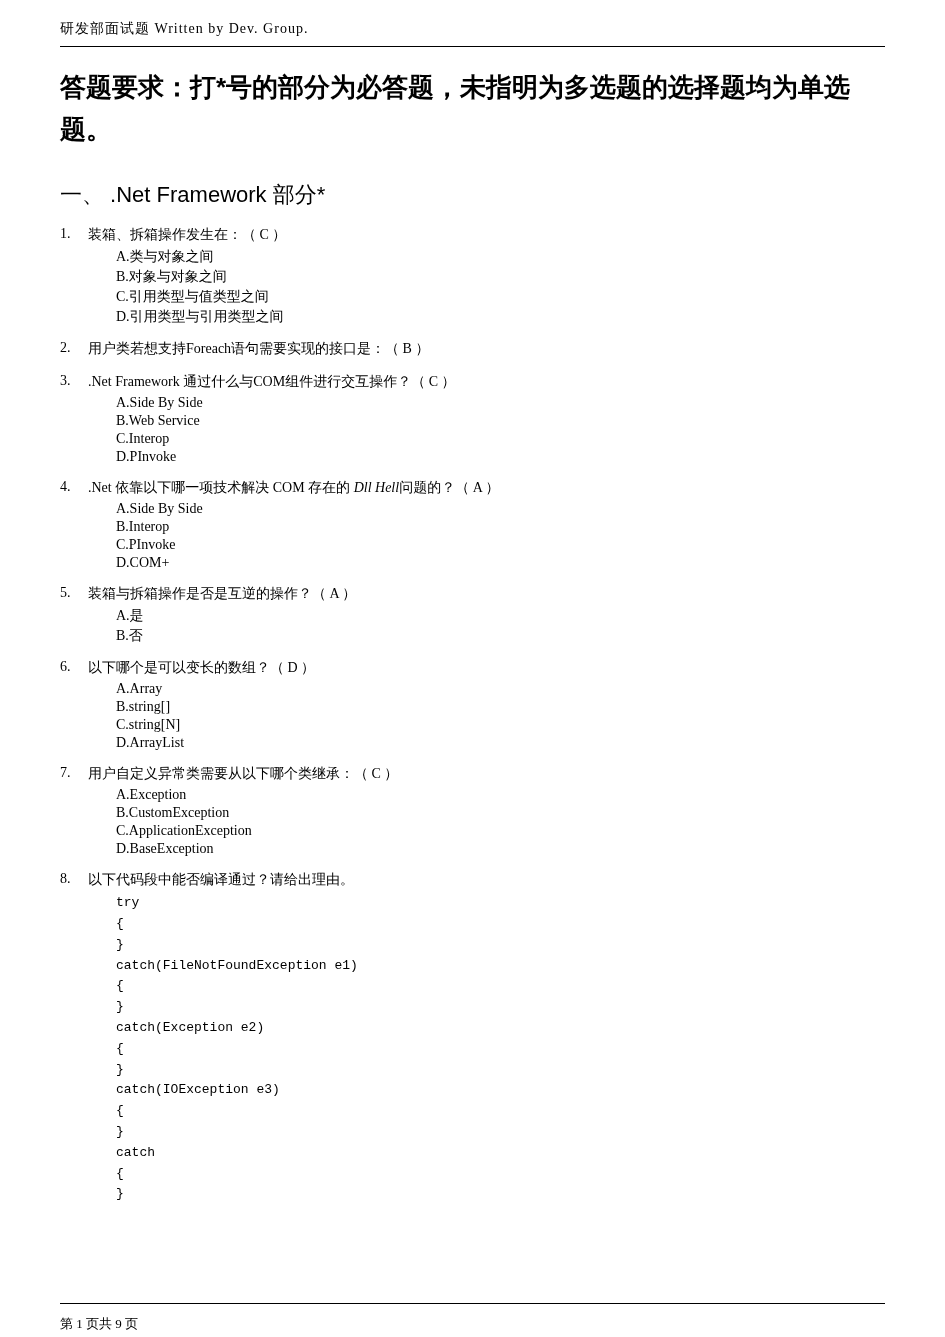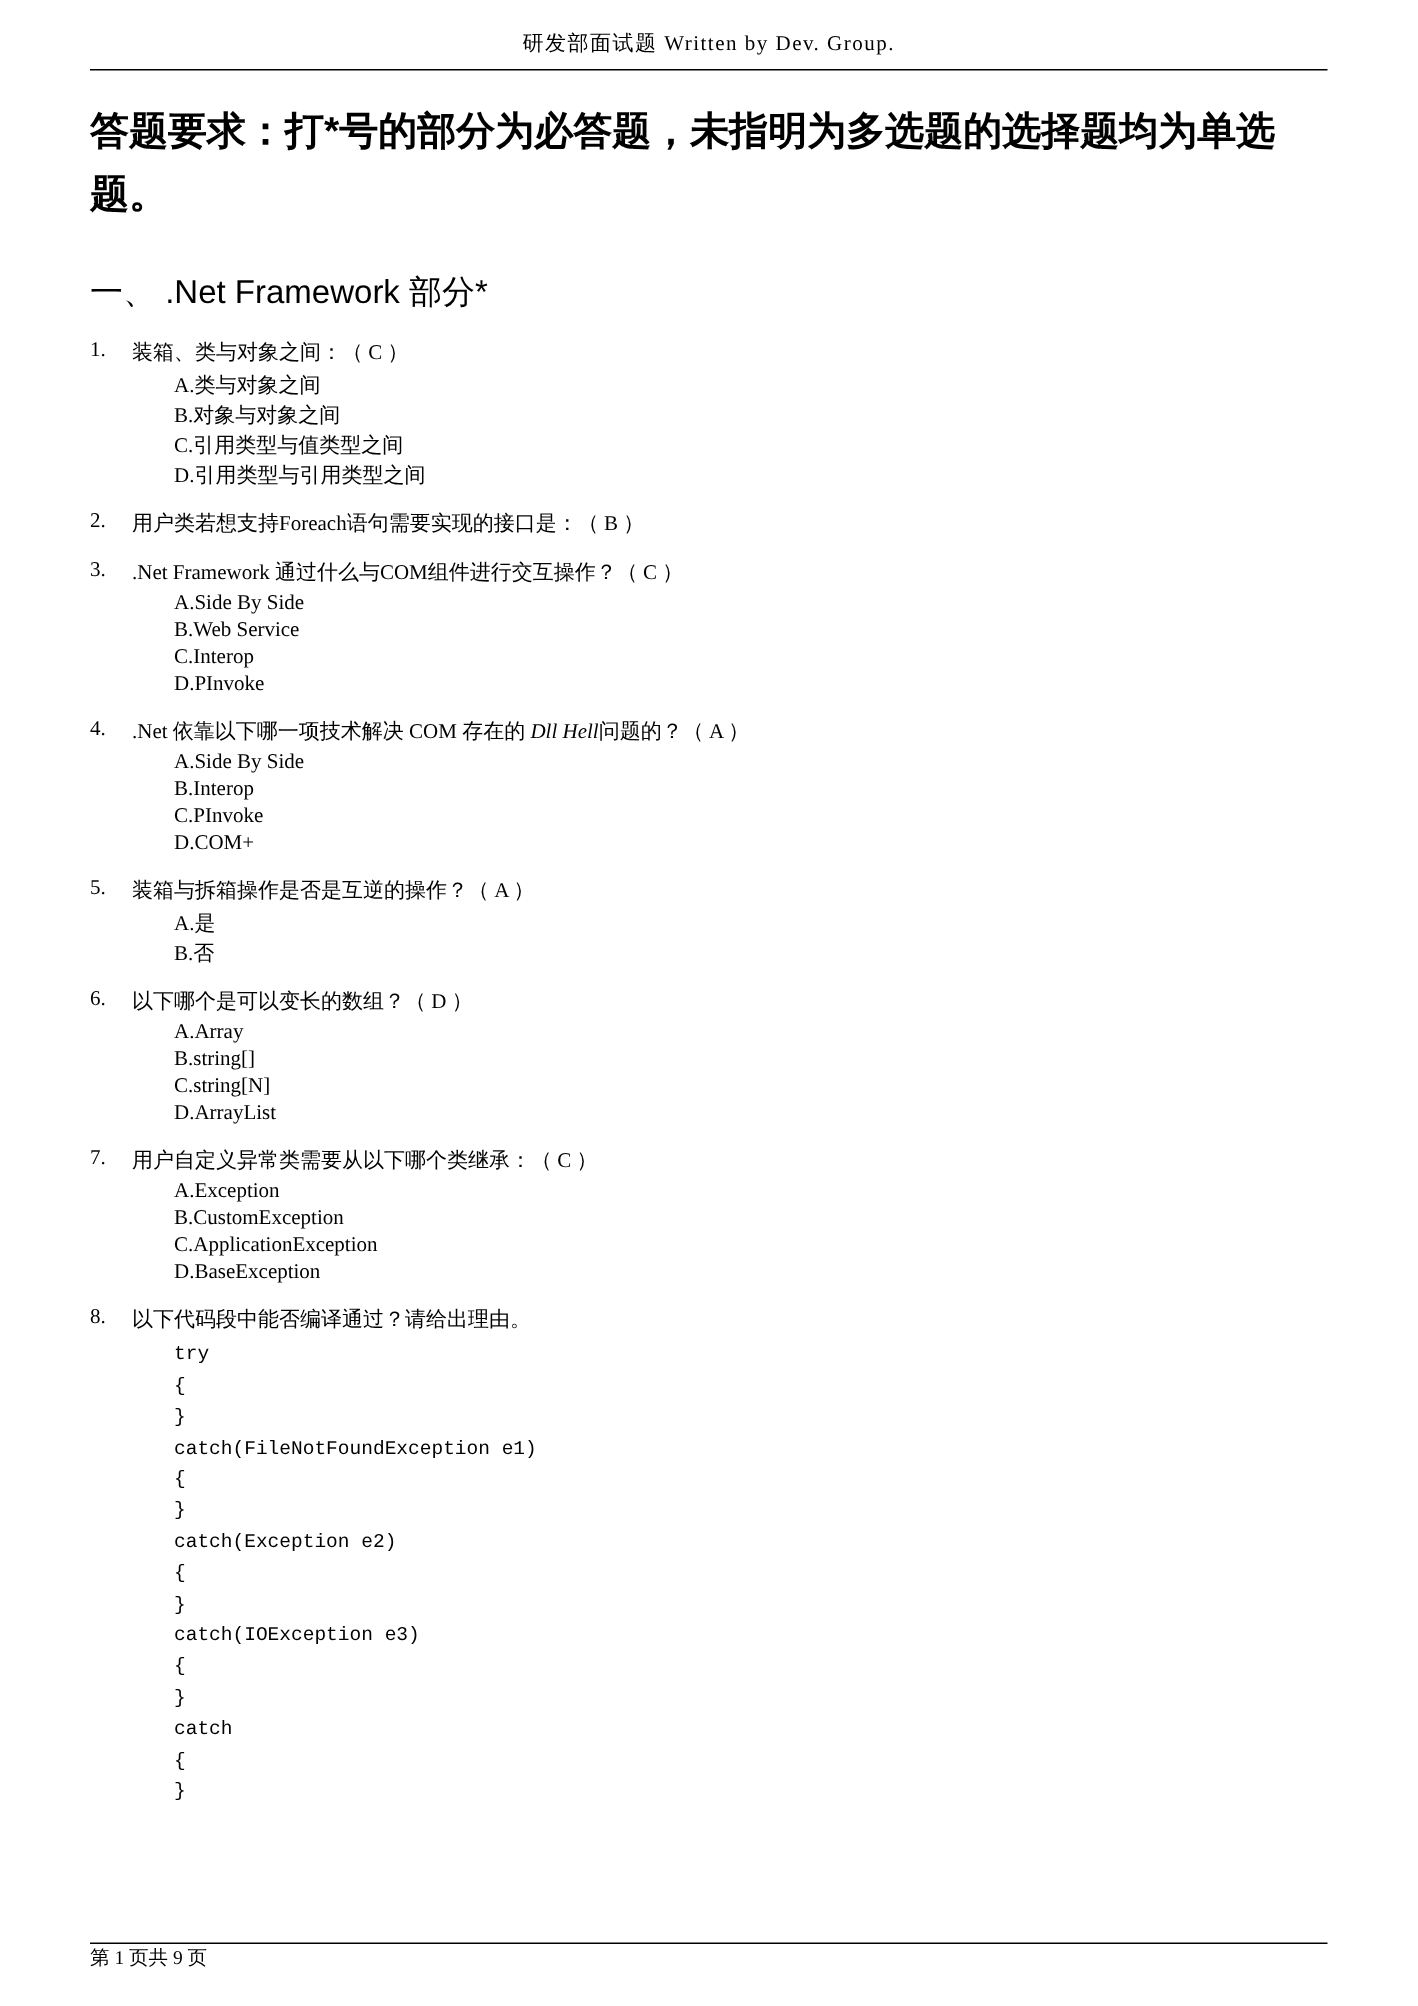--- a/index.html
+++ b/index.html
@@ -17,21 +17,21 @@
       padding: 0;
     }
     .page-container {
       width: 945px;
       min-height: 1337px;
       padding: 20px 60px 40px 60px;
       position: relative;
       background: #fff;
     }
     .header {
-      text-align: center;
+      text-align: left;
       font-size: 14px;
       color: #000;
       padding-bottom: 8px;
       border-bottom: 1px solid #000;
       margin-bottom: 20px;
       letter-spacing: 1px;
     }
     .instructions {
       font-size: 26px;
       font-weight: bold;
@@ -74,27 +74,27 @@
       color: #000;
       margin-left: 28px;
       margin-top: 4px;
       line-height: 1.6;
     }
     .code-line {
       display: block;
     }
     .footer {
       position: absolute;
-      bottom: 23px;
+      bottom: 4px;
       left: 60px;
       font-size: 13px;
       color: #000;
       border-top: 1px solid #000;
       width: calc(100% - 120px);
-      padding-top: 0;
+      padding-top: 11px;
     }
     ol.numbered {
       list-style: none;
       counter-reset: item;
       padding: 0;
       margin: 0;
     }
     ol.numbered > li {
       counter-increment: item;
       display: flex;
@@ -119,21 +119,21 @@
   <div class="instructions">
     <span>答题要求：打*号的部分为必答题，未指明为多选题的选择题均为单选题。</span>
   </div>
 
   <div class="section-title">一、 .Net  Framework 部分*</div>
 
   <ol class="numbered">
 
     <li>
       <div class="q-content">
-        <div class="q-line">装箱、类与对象之间：（ C  ）</div>
+        <div class="q-line">装箱、拆箱操作发生在：（ C  ）</div>
         <div class="options-row">
           <span class="option">A.类与对象之间</span>
           <span class="option">B.对象与对象之间</span>
           <span class="option">C.引用类型与值类型之间</span>
           <span class="option">D.引用类型与引用类型之间</span>
         </div>
       </div>
     </li>
 
     <li>

